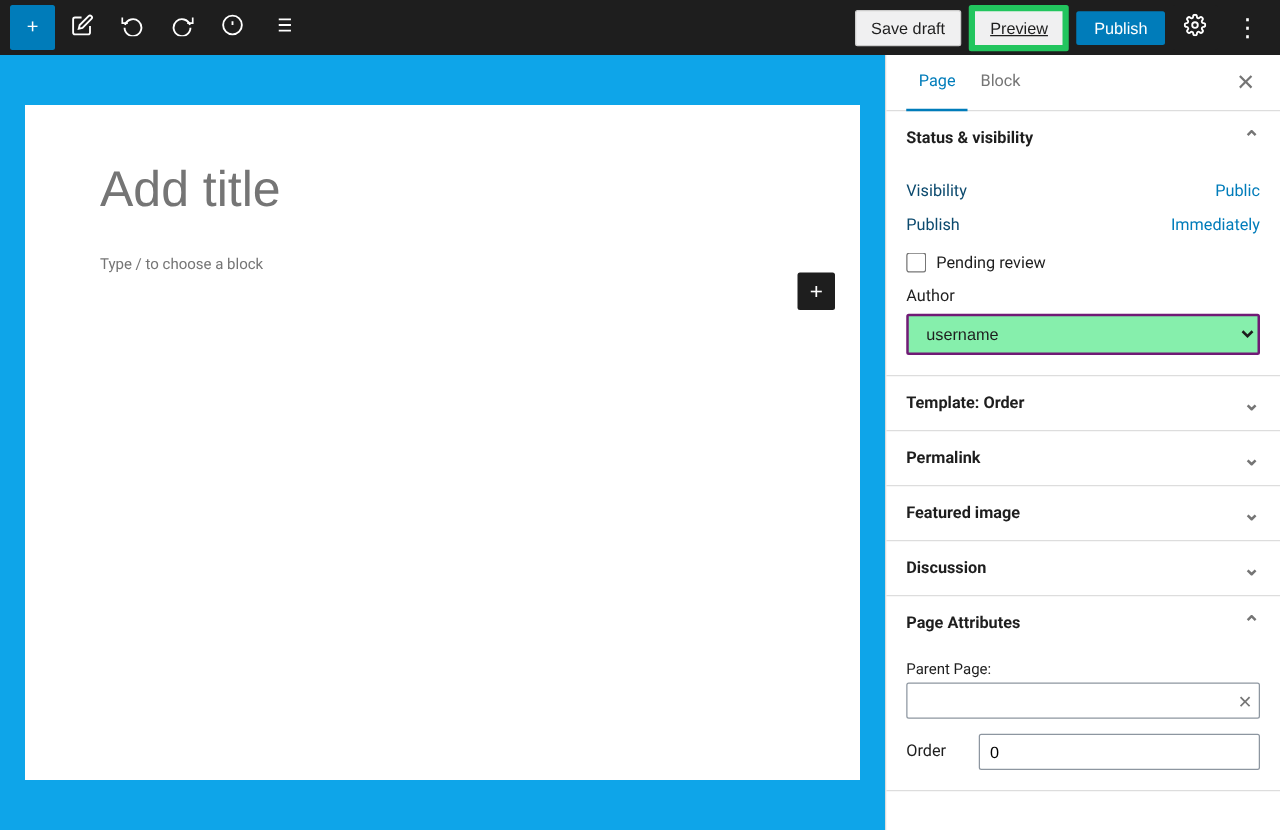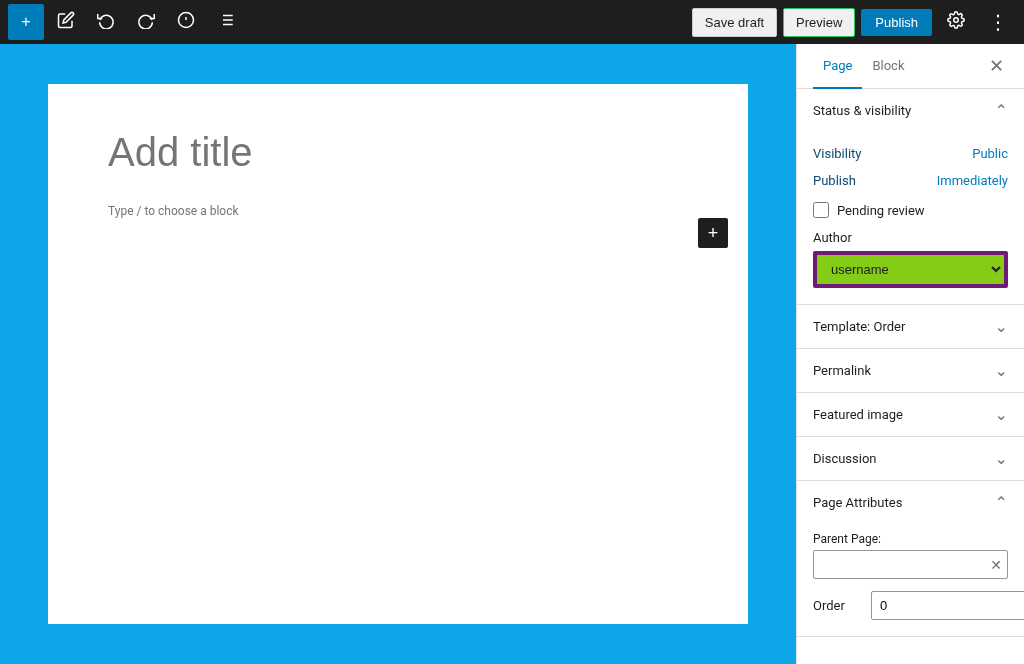--- a/index.html
+++ b/index.html
@@ -36,27 +36,28 @@
       border: 1px solid #ccc;
       border-radius: 2px;
       padding: 6px 12px;
       color: #1e1e1e;
       background: #f0f0f1;
       cursor: pointer;
       font-size: 13px;
     }
     .btn-preview {
       background: transparent;
-      border: 1px solid #22c55e;
+      border: 5px solid #22c55e;
       border-radius: 2px;
       padding: 6px 12px;
       color: #1e1e1e;
       background: #f0f0f1;
       cursor: pointer;
       font-size: 13px;
+      text-decoration: underline;
     }
     .btn-publish {
       background: #007cba;
       border: none;
       border-radius: 2px;
       padding: 6px 14px;
       color: #fff;
       cursor: pointer;
       font-size: 13px;
       font-weight: 500;
@@ -132,21 +133,21 @@
       cursor: pointer;
       display: flex; align-items: center; justify-content: center;
       font-size: 18px;
       margin-left: auto;
       position: absolute;
       right: 20px;
     }
 
     
     .sidebar {
-      width: 228px;
+      width: 316px;
       background: #fff;
       border-left: 1px solid #ddd;
       display: flex;
       flex-direction: column;
       overflow-y: auto;
       flex-shrink: 0;
     }
 
     
     .sidebar-tabs {
@@ -182,21 +183,21 @@
     .sidebar-section {
       border-bottom: 1px solid #ddd;
     }
     .sidebar-section-header {
       display: flex;
       align-items: center;
       justify-content: space-between;
       padding: 12px 16px;
       cursor: pointer;
       font-size: 13px;
-      font-weight: 400;
+      font-weight: 700;
       color: #1e1e1e;
     }
     .chevron { font-size: 16px; color: #757575; }
 
     .sidebar-section-content {
       padding: 8px 16px 16px;
     }
 
     
     .field-row {
@@ -220,25 +221,25 @@
     .checkbox-row input[type="checkbox"] {
       width: 16px; height: 16px;
       cursor: pointer;
     }
 
     
     .author-label { font-size: 13px; color: #1e1e1e; margin-top: 4px; margin-bottom: 6px; }
     .author-select {
       width: 100%;
       padding: 6px 10px;
-      border: 4px solid #701a75;
+      border: 2px solid #701a75;
       border-radius: 2px;
       font-size: 13px;
       color: #1e1e1e;
-      background: #84cc16;
+      background: #86efac;
       cursor: pointer;
       appearance: auto;
     }
 
     
     .parent-page-label { font-size: 12px; color: #1e1e1e; margin-bottom: 4px; }
     .parent-page-input-wrap {
       position: relative;
       display: flex;
       align-items: center;

